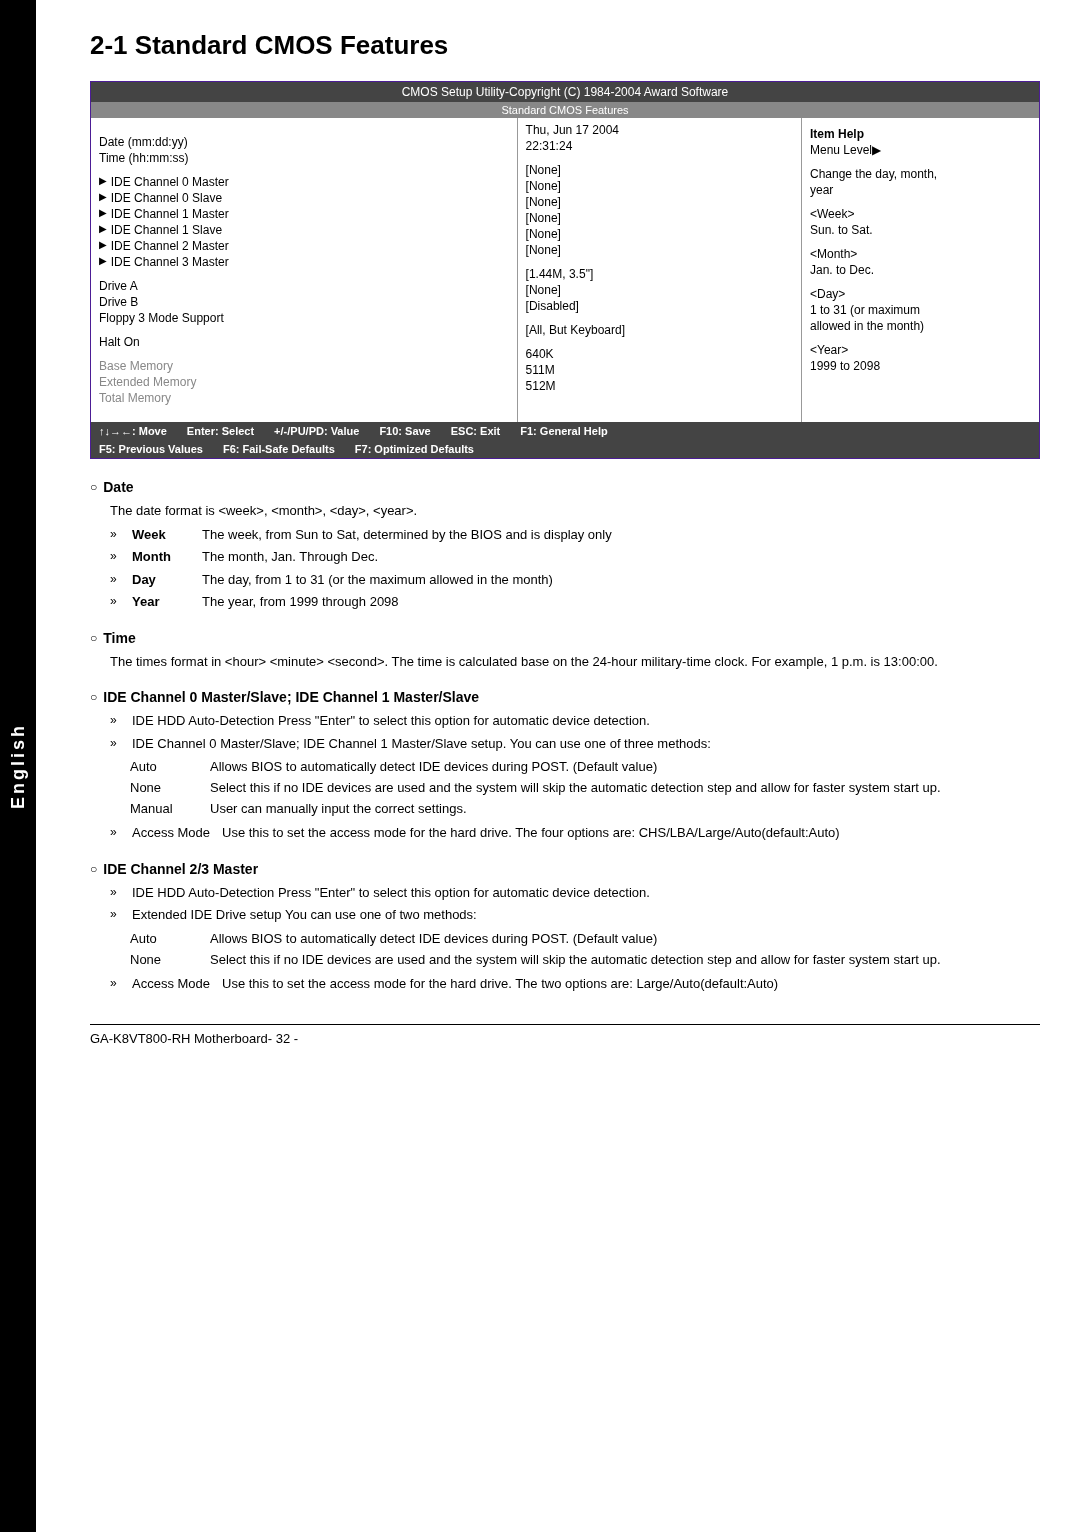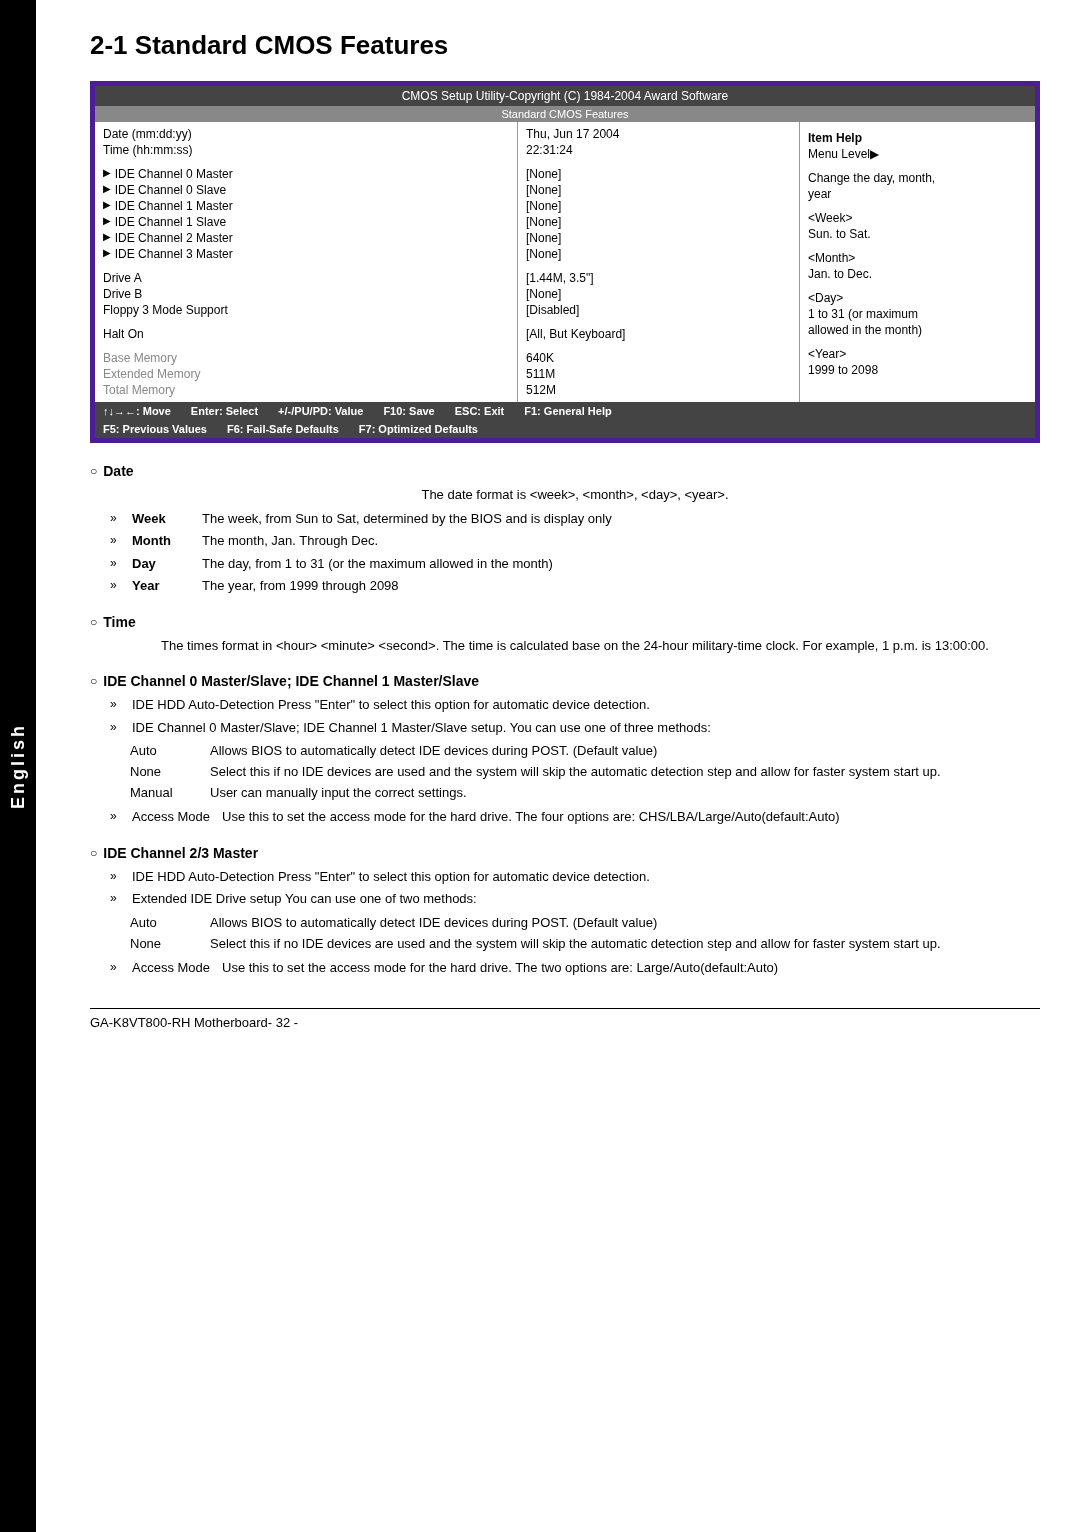--- a/index.html
+++ b/index.html
@@ -42,21 +42,21 @@
     
     .page-title {
       font-size: 26px;
       font-weight: bold;
       margin-bottom: 20px;
       color: #000;
     }
 
     
     .cmos-table-container {
-      border: 5px solid #4c1d95;
+      border: 1px solid #4c1d95;
       margin-bottom: 20px;
       font-size: 12px;
     }
     .cmos-table-header {
       background: #444;
       color: #fff;
       text-align: center;
       padding: 3px 0;
       font-size: 12px;
     }
@@ -65,21 +65,21 @@
       color: #fff;
       text-align: center;
       padding: 2px 0;
       font-size: 11px;
     }
     .cmos-table-body {
       display: flex;
     }
     .cmos-col-left {
       width: 45%;
-      padding: 4px 8px;
+      padding: 16px 8px;
       border-right: 1px solid #999;
     }
     .cmos-col-mid {
       width: 30%;
       padding: 4px 8px;
       border-right: 1px solid #999;
     }
     .cmos-col-right {
       width: 25%;
       padding: 8px 8px;
@@ -128,21 +128,20 @@
     }
     .section-heading::before {
       content: '○';
       font-size: 12px;
     }
 
     .body-text {
       margin: 4px 0 4px 20px;
       font-size: 13px;
       line-height: 1.5;
-      text-align: center;
     }
 
     .bullet-item {
       margin: 3px 0 3px 20px;
       font-size: 13px;
       line-height: 1.5;
       display: flex;
       align-items: flex-start;
     }
     .bullet-arrow {

